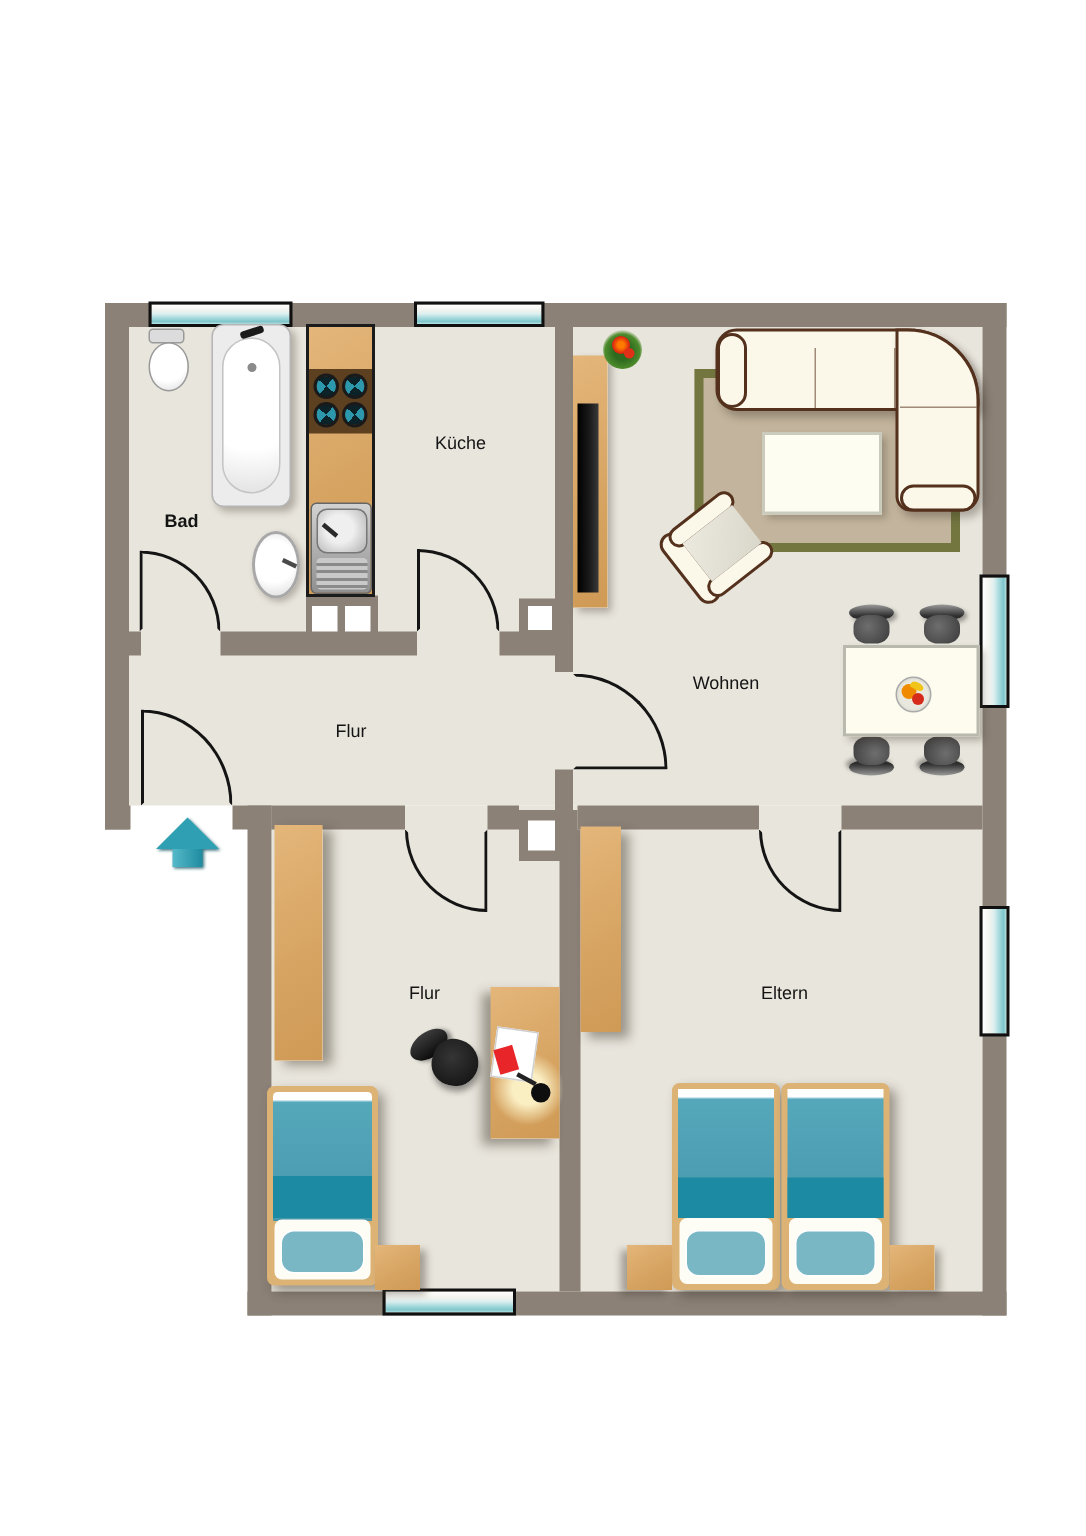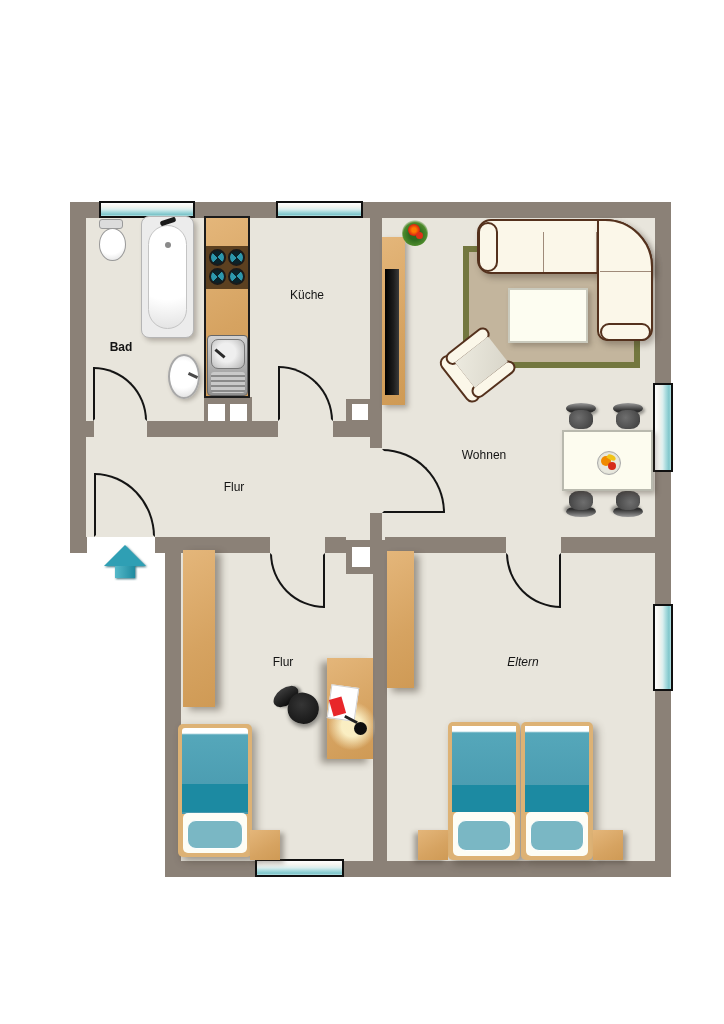--- a/index.html
+++ b/index.html
@@ -202,15 +202,15 @@
   <div class="abs" style="left:104px;top:545px;width:42px;height:34px;filter:drop-shadow(1px 1px 1px rgba(10,80,95,.8));">
     <div class="abs" style="left:0;top:0;width:0;height:0;border-left:21px solid transparent;border-right:21px solid transparent;border-bottom:21px solid #2f9fb4;"></div>
     <div class="abs" style="left:11px;top:21px;width:20px;height:12px;background:linear-gradient(90deg,#55b9c9,#1f8ba0);"></div>
   </div>
 
   <div class="room-label" style="left:121px;top:347px;font-weight:bold;">Bad</div>
   <div class="room-label" style="left:307px;top:295px;">Küche</div>
   <div class="room-label" style="left:234px;top:487px;">Flur</div>
   <div class="room-label" style="left:484px;top:455px;">Wohnen</div>
   <div class="room-label" style="left:283px;top:662px;">Flur</div>
-  <div class="room-label" style="left:523px;top:662px;font-style:italic;">Eltern</div>
+  <div class="room-label" style="left:523px;top:662px;">Eltern</div>
 
 </div>
 
 </body></html>

